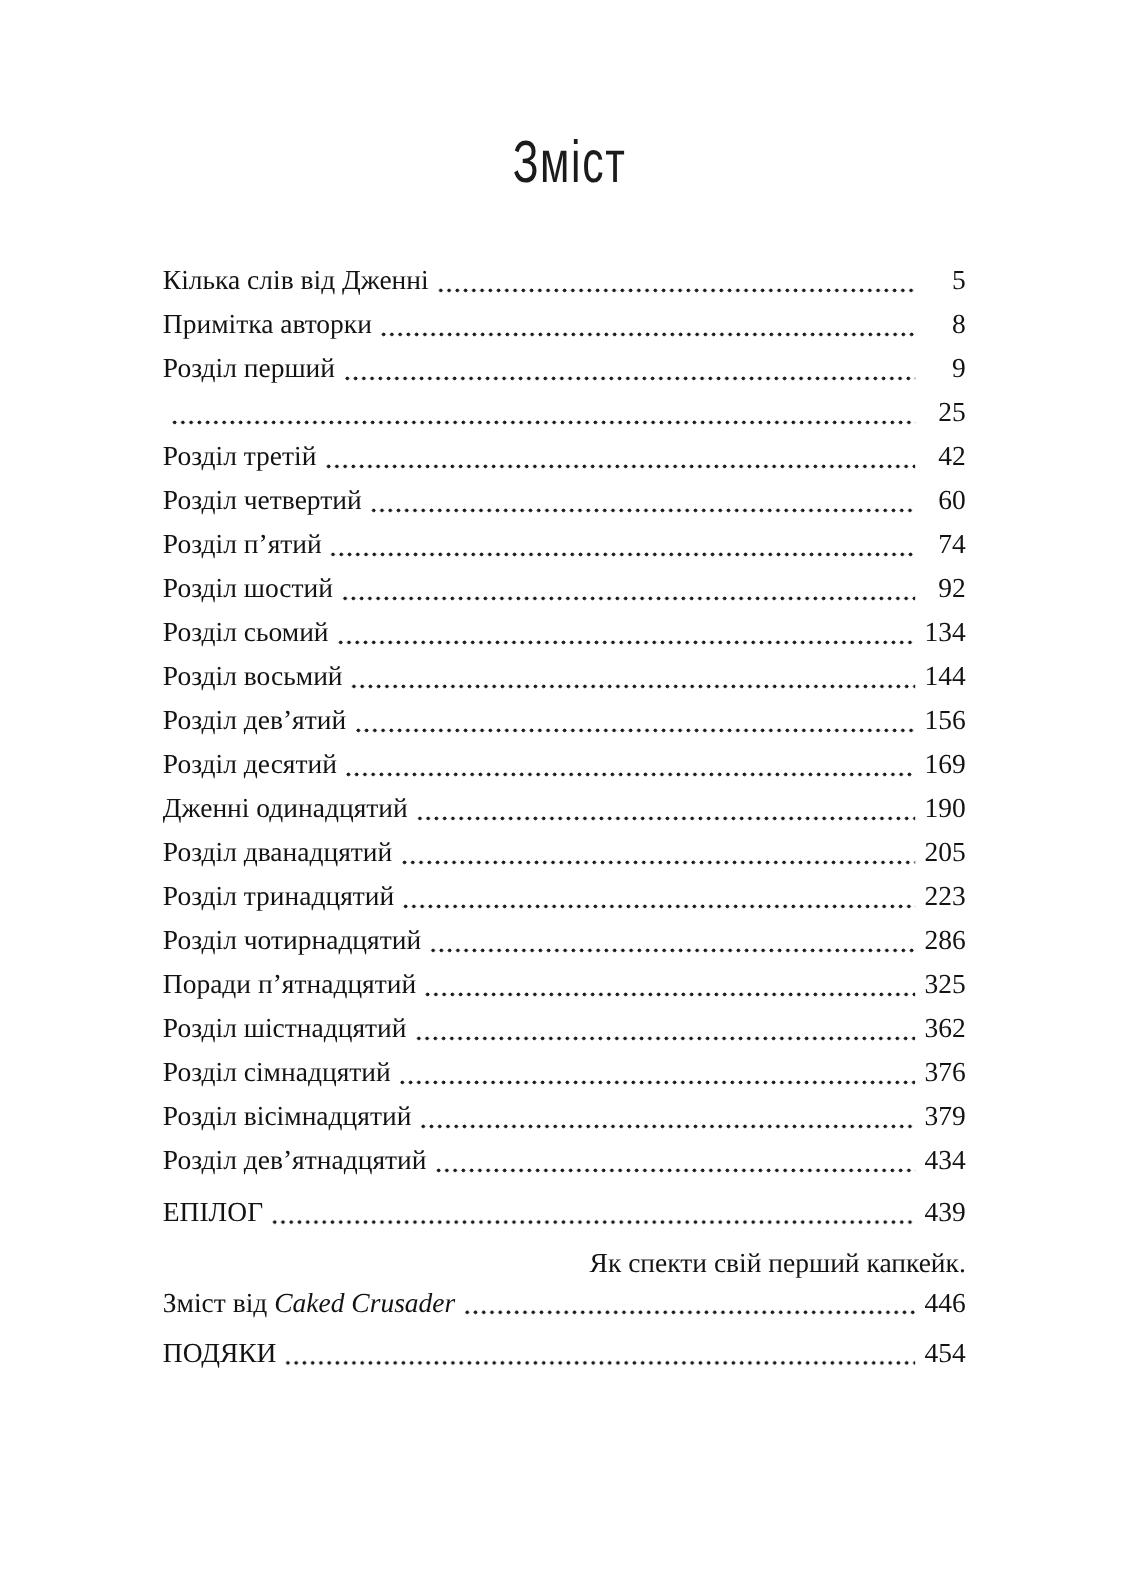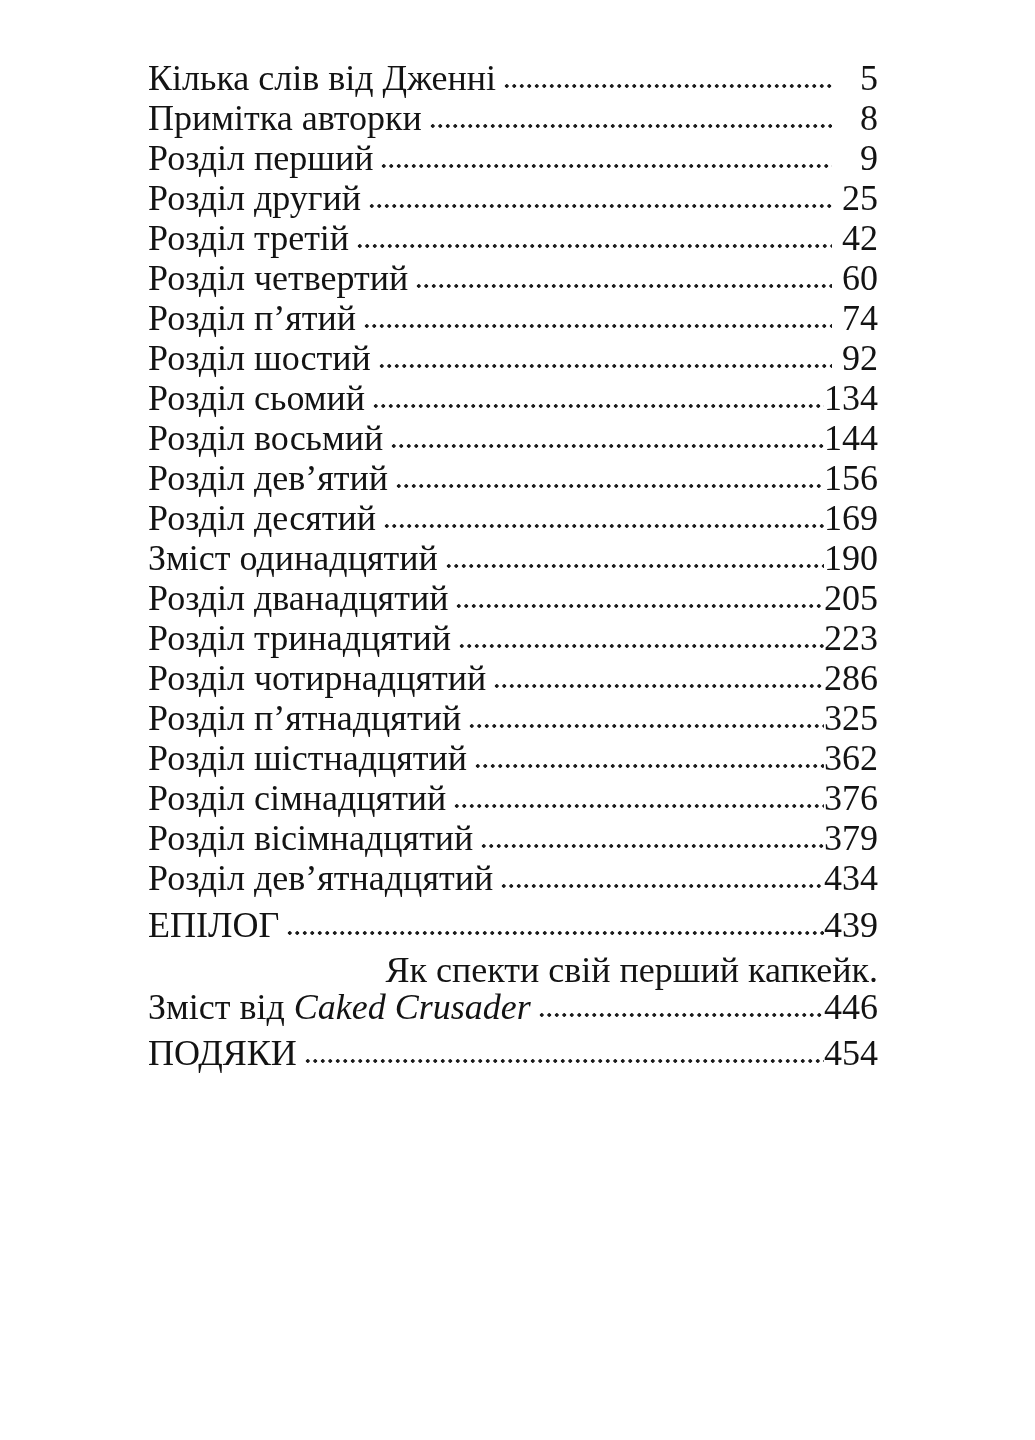--- a/index.html
+++ b/index.html
@@ -27,21 +27,21 @@
     font-size: 54px;
     letter-spacing: 2px;
     transform: scaleX(0.72);
     transform-origin: center;
     color: #1b1b1b;
   }
   .toc {
     margin-top: 58px;
     margin-left: 148px;
     width: 730px;
-    font-size: 36px;
+    font-size: 25px;
   }
   .toc-row {
     display: flex;
     align-items: flex-end;
     line-height: 40px;
   }
   .toc-label {
     white-space: nowrap;
   }
   .toc-label em {
@@ -65,20 +65,23 @@
   .toc-line1 { line-height: 37px; white-space: nowrap; text-align: right; }
   .two-line { margin-top: 7px; }
   .two-line .toc-row { line-height: 37px; }
   .two-line .toc-dots { height: 37px; background-position: left bottom 7px; }
 </style>
 </head>
 <body>
 
 <div class="page">
 
+  <div class="title-wrap">
+    <div class="title">Зміст</div>
+  </div>
 
   <div class="toc">
 
     <div class="toc-row">
       <span class="toc-label">Кілька слів від Дженні</span>
       <span class="toc-dots"></span>
       <span class="toc-page">5</span>
     </div>
 
     <div class="toc-row">
@@ -87,21 +90,20 @@
       <span class="toc-page">8</span>
     </div>
 
     <div class="toc-row">
       <span class="toc-label">Розділ перший</span>
       <span class="toc-dots"></span>
       <span class="toc-page">9</span>
     </div>
 
     <div class="toc-row">
-      <span class="toc-label">Розділ другий</span>
       <span class="toc-dots"></span>
       <span class="toc-page">25</span>
     </div>
 
     <div class="toc-row">
       <span class="toc-label">Розділ третій</span>
       <span class="toc-dots"></span>
       <span class="toc-page">42</span>
     </div>
 
@@ -141,21 +143,21 @@
       <span class="toc-page">156</span>
     </div>
 
     <div class="toc-row">
       <span class="toc-label">Розділ десятий</span>
       <span class="toc-dots"></span>
       <span class="toc-page">169</span>
     </div>
 
     <div class="toc-row">
-      <span class="toc-label">Зміст одинадцятий</span>
+      <span class="toc-label">Дженні одинадцятий</span>
       <span class="toc-dots"></span>
       <span class="toc-page">190</span>
     </div>
 
     <div class="toc-row">
       <span class="toc-label">Розділ дванадцятий</span>
       <span class="toc-dots"></span>
       <span class="toc-page">205</span>
     </div>
 
@@ -165,21 +167,21 @@
       <span class="toc-page">223</span>
     </div>
 
     <div class="toc-row">
       <span class="toc-label">Розділ чотирнадцятий</span>
       <span class="toc-dots"></span>
       <span class="toc-page">286</span>
     </div>
 
     <div class="toc-row">
-      <span class="toc-label">Розділ п’ятнадцятий</span>
+      <span class="toc-label">Поради п’ятнадцятий</span>
       <span class="toc-dots"></span>
       <span class="toc-page">325</span>
     </div>
 
     <div class="toc-row">
       <span class="toc-label">Розділ шістнадцятий</span>
       <span class="toc-dots"></span>
       <span class="toc-page">362</span>
     </div>
 

